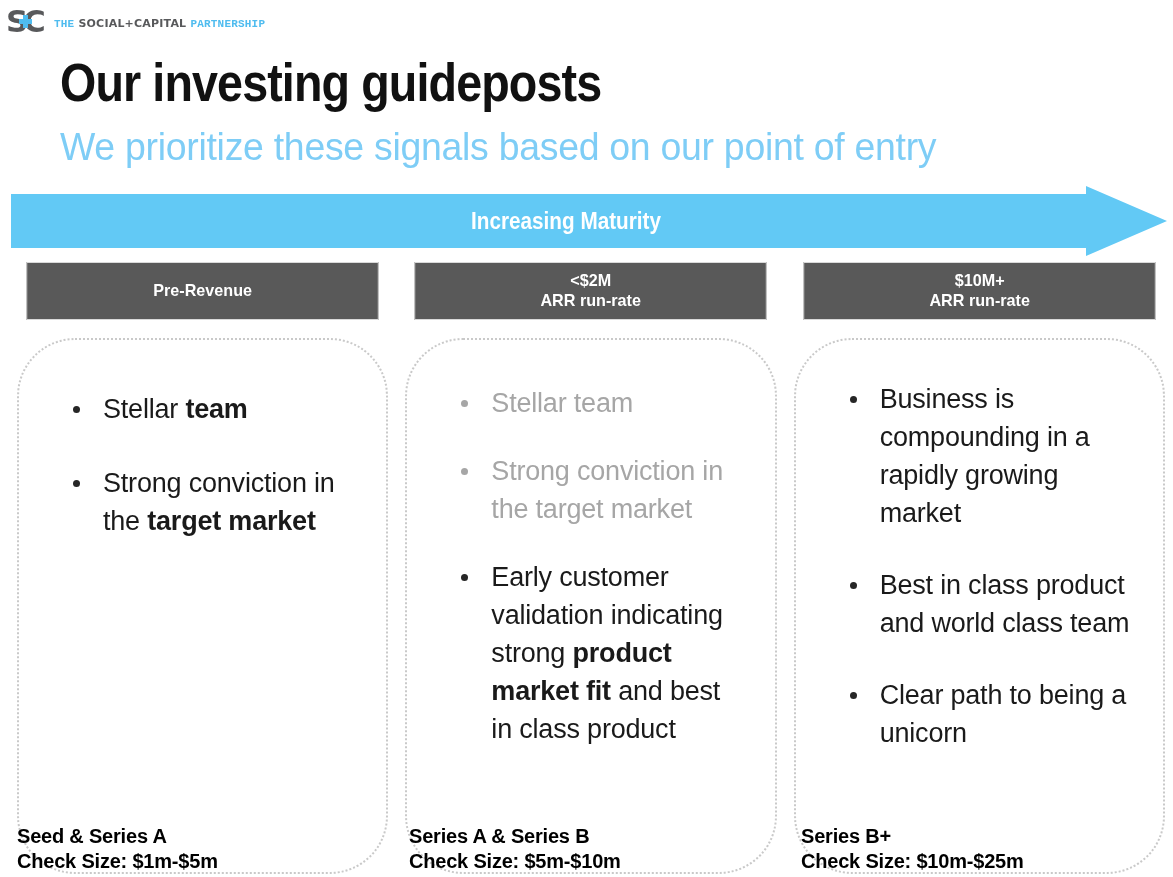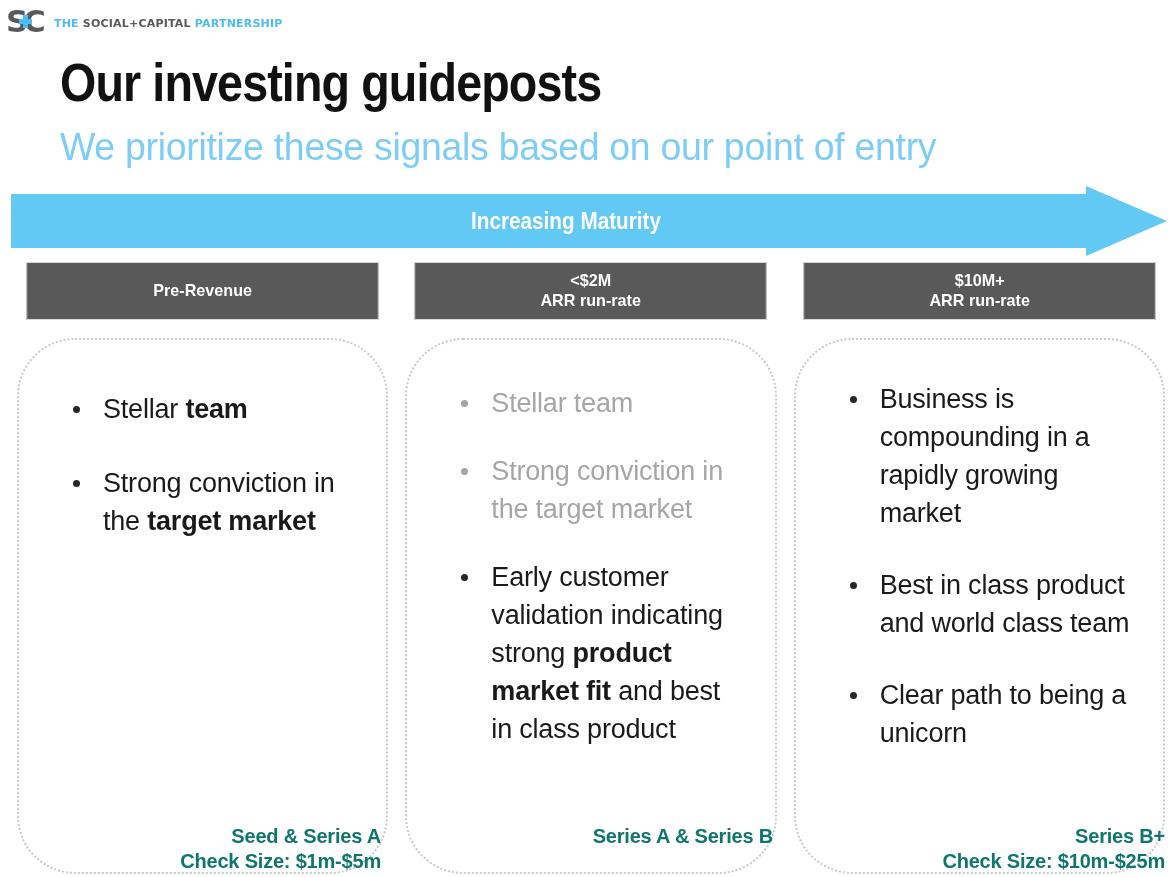--- a/index.html
+++ b/index.html
@@ -67,21 +67,21 @@
   .brand-mark .sc-plus:after {
     left: 4px; top: 0; width: 5px; height: 13px;
   }
   .brand-text {
     font-family: "DejaVu Sans", sans-serif;
     font-weight: bold;
     font-size: 11px;
     letter-spacing: 0.2px;
     white-space: nowrap;
   }
-  .brand-text .w-blue { color: #4fbcef; }
+  .brand-text .w-blue { color: #4fbcef; font-family: Liberation Mono, monospace; }
   .brand-text .w-gray { color: #58595b; margin-top: 9px; }
 
   
   .title {
     position: absolute;
     left: 60px;
     top: 52px;
     font-family: "Liberation Sans", sans-serif;
     font-weight: bold;
     font-size: 53px;
@@ -224,26 +224,26 @@
   .footers {
     position: absolute;
     left: 17px;
     top: 824px;
     width: 1148px;
     display: flex;
     gap: 28px;
   }
   .footer-cell {
     flex: 1 1 0;
-    text-align: right;
+    text-align: left;
     font-family: "Liberation Sans", sans-serif;
     font-weight: bold;
     font-size: 20px;
     line-height: 25px;
-    color: #0f766e;
+    color: #000000;
     letter-spacing: -0.2px;
   }
   .footer-cell span { display: block; }
 </style>
 </head>
 <body>
 
 <div class="slide">
 
   <div class="brand">
@@ -317,20 +317,21 @@
 
   </div>
 
   <div class="footers">
     <div class="footer-cell">
       <span>Seed &amp; Series A</span>
       <span>Check Size: $1m-$5m</span>
     </div>
     <div class="footer-cell">
       <span>Series A &amp; Series B</span>
+      <span>Check Size: $5m-$10m</span>
     </div>
     <div class="footer-cell">
       <span>Series B+</span>
       <span>Check Size: $10m-$25m</span>
     </div>
   </div>
 
 </div>
 
 </body></html>

